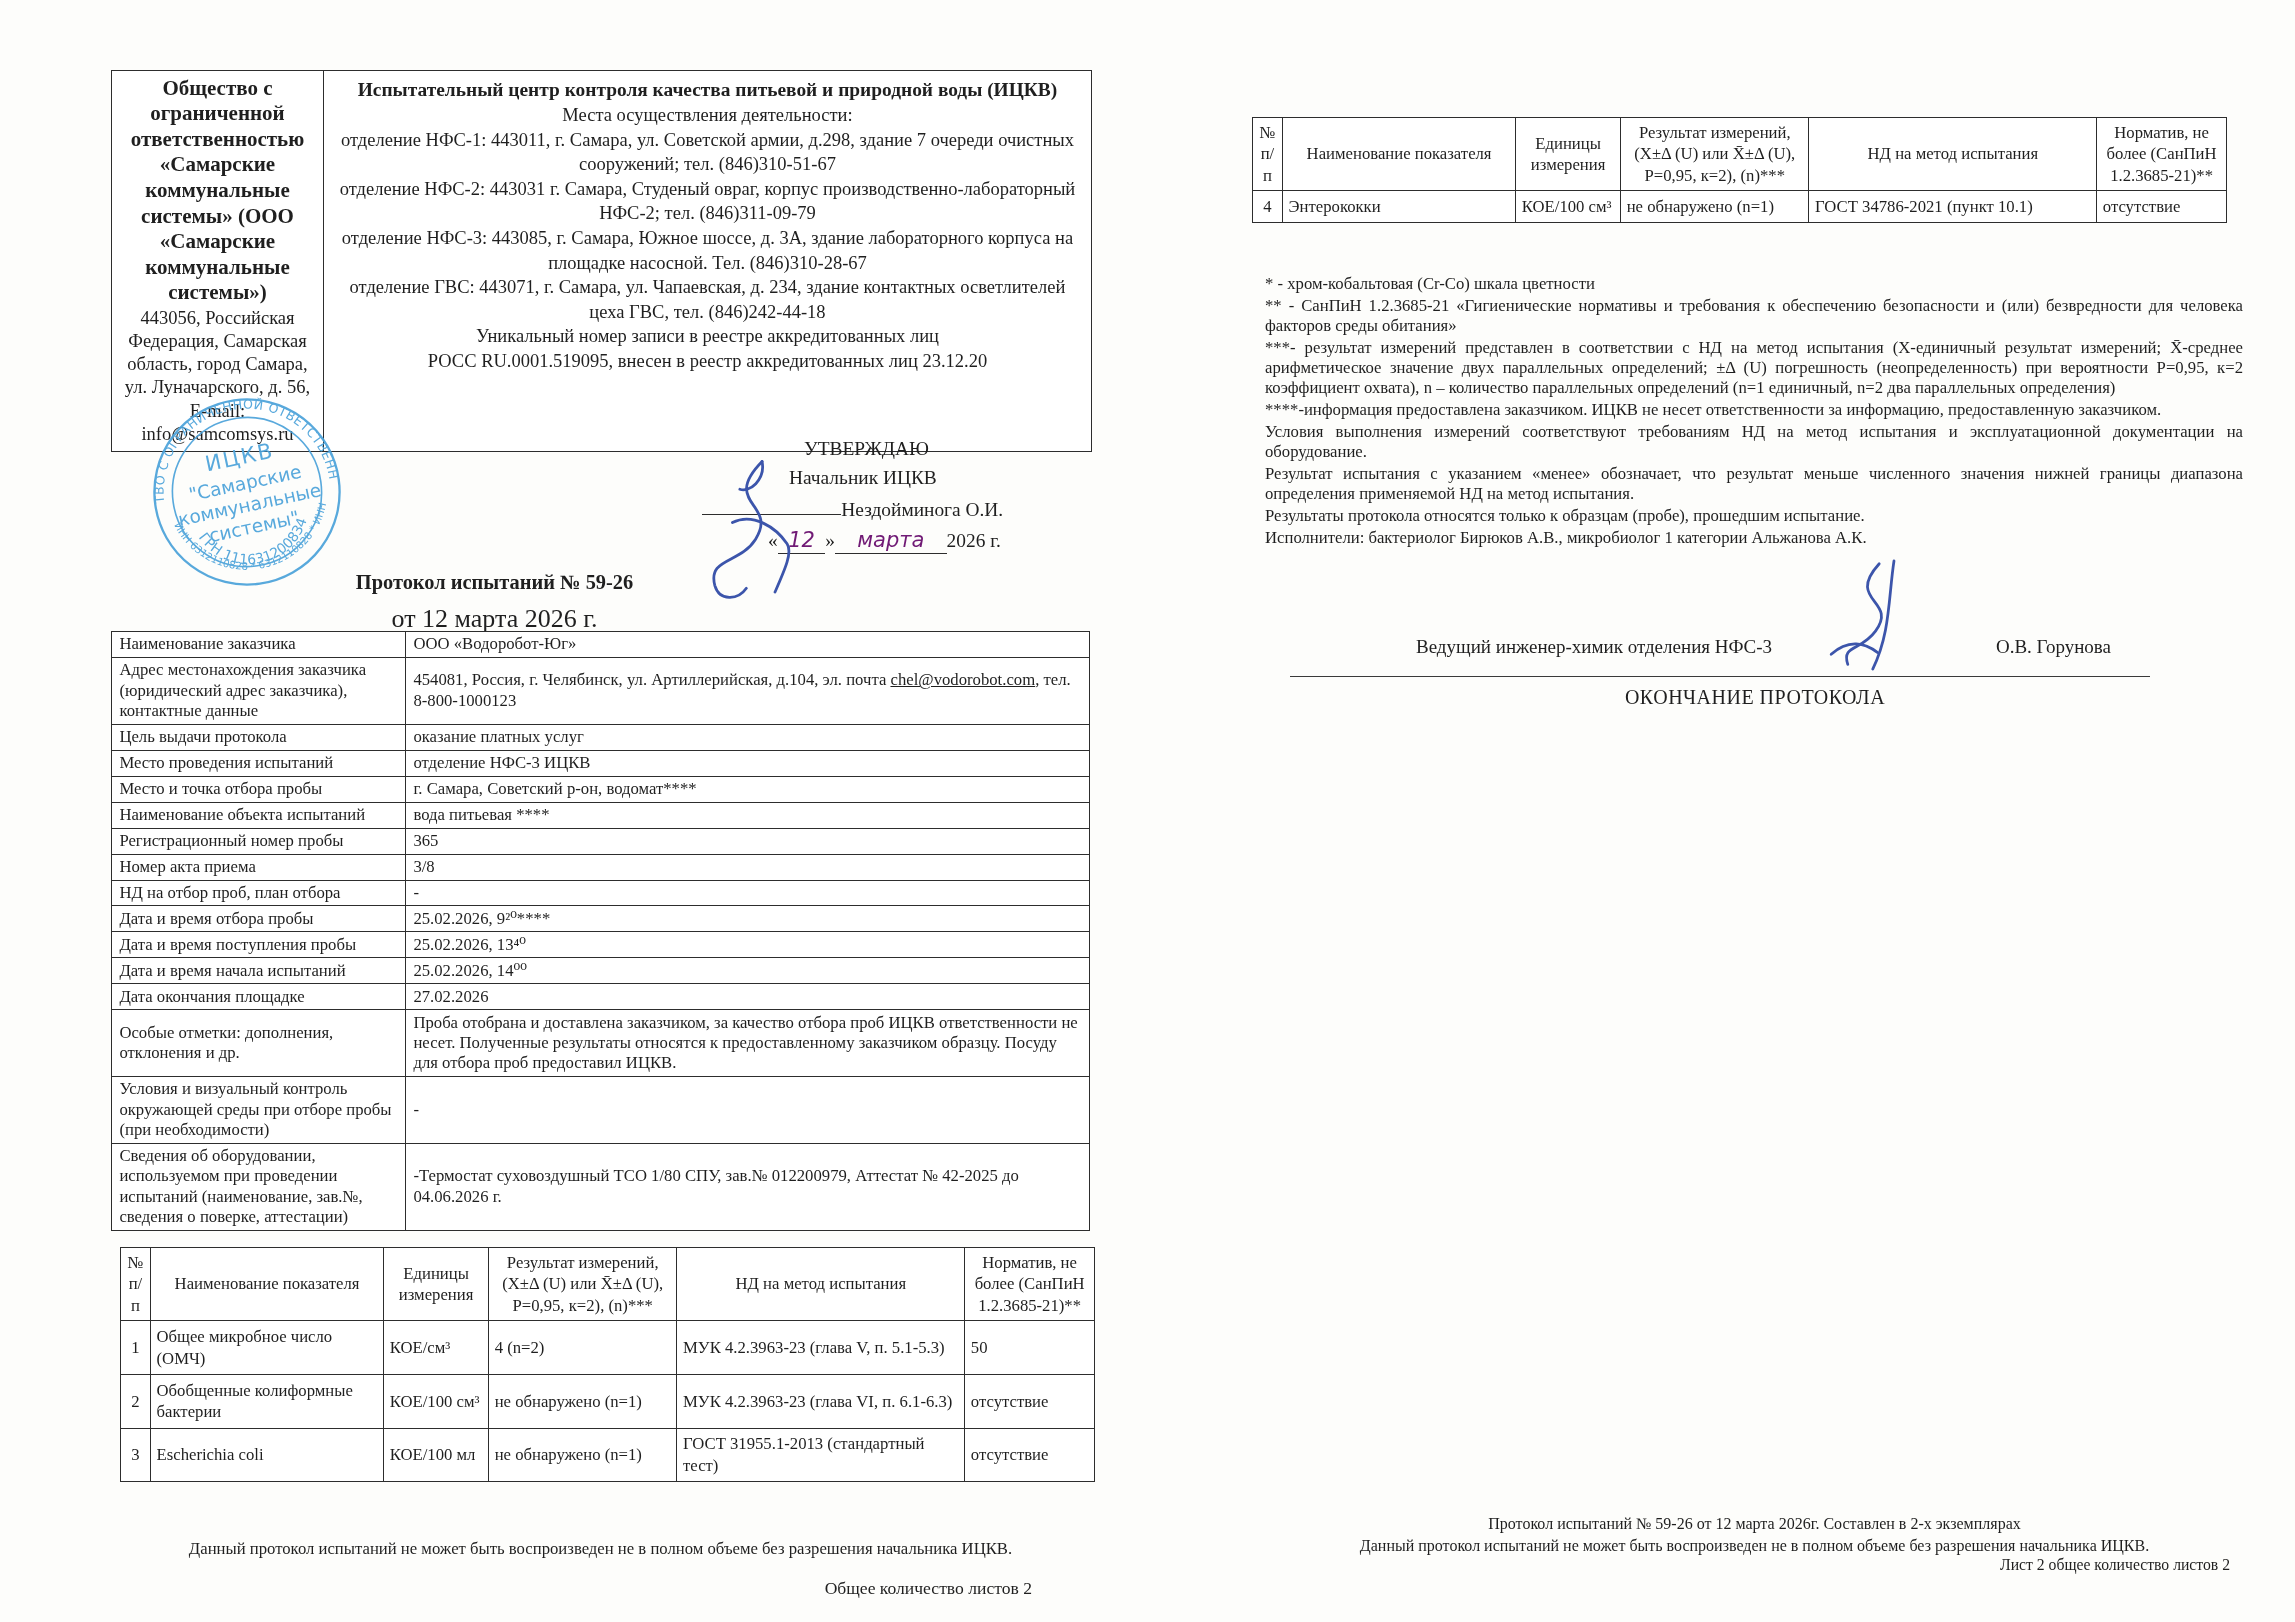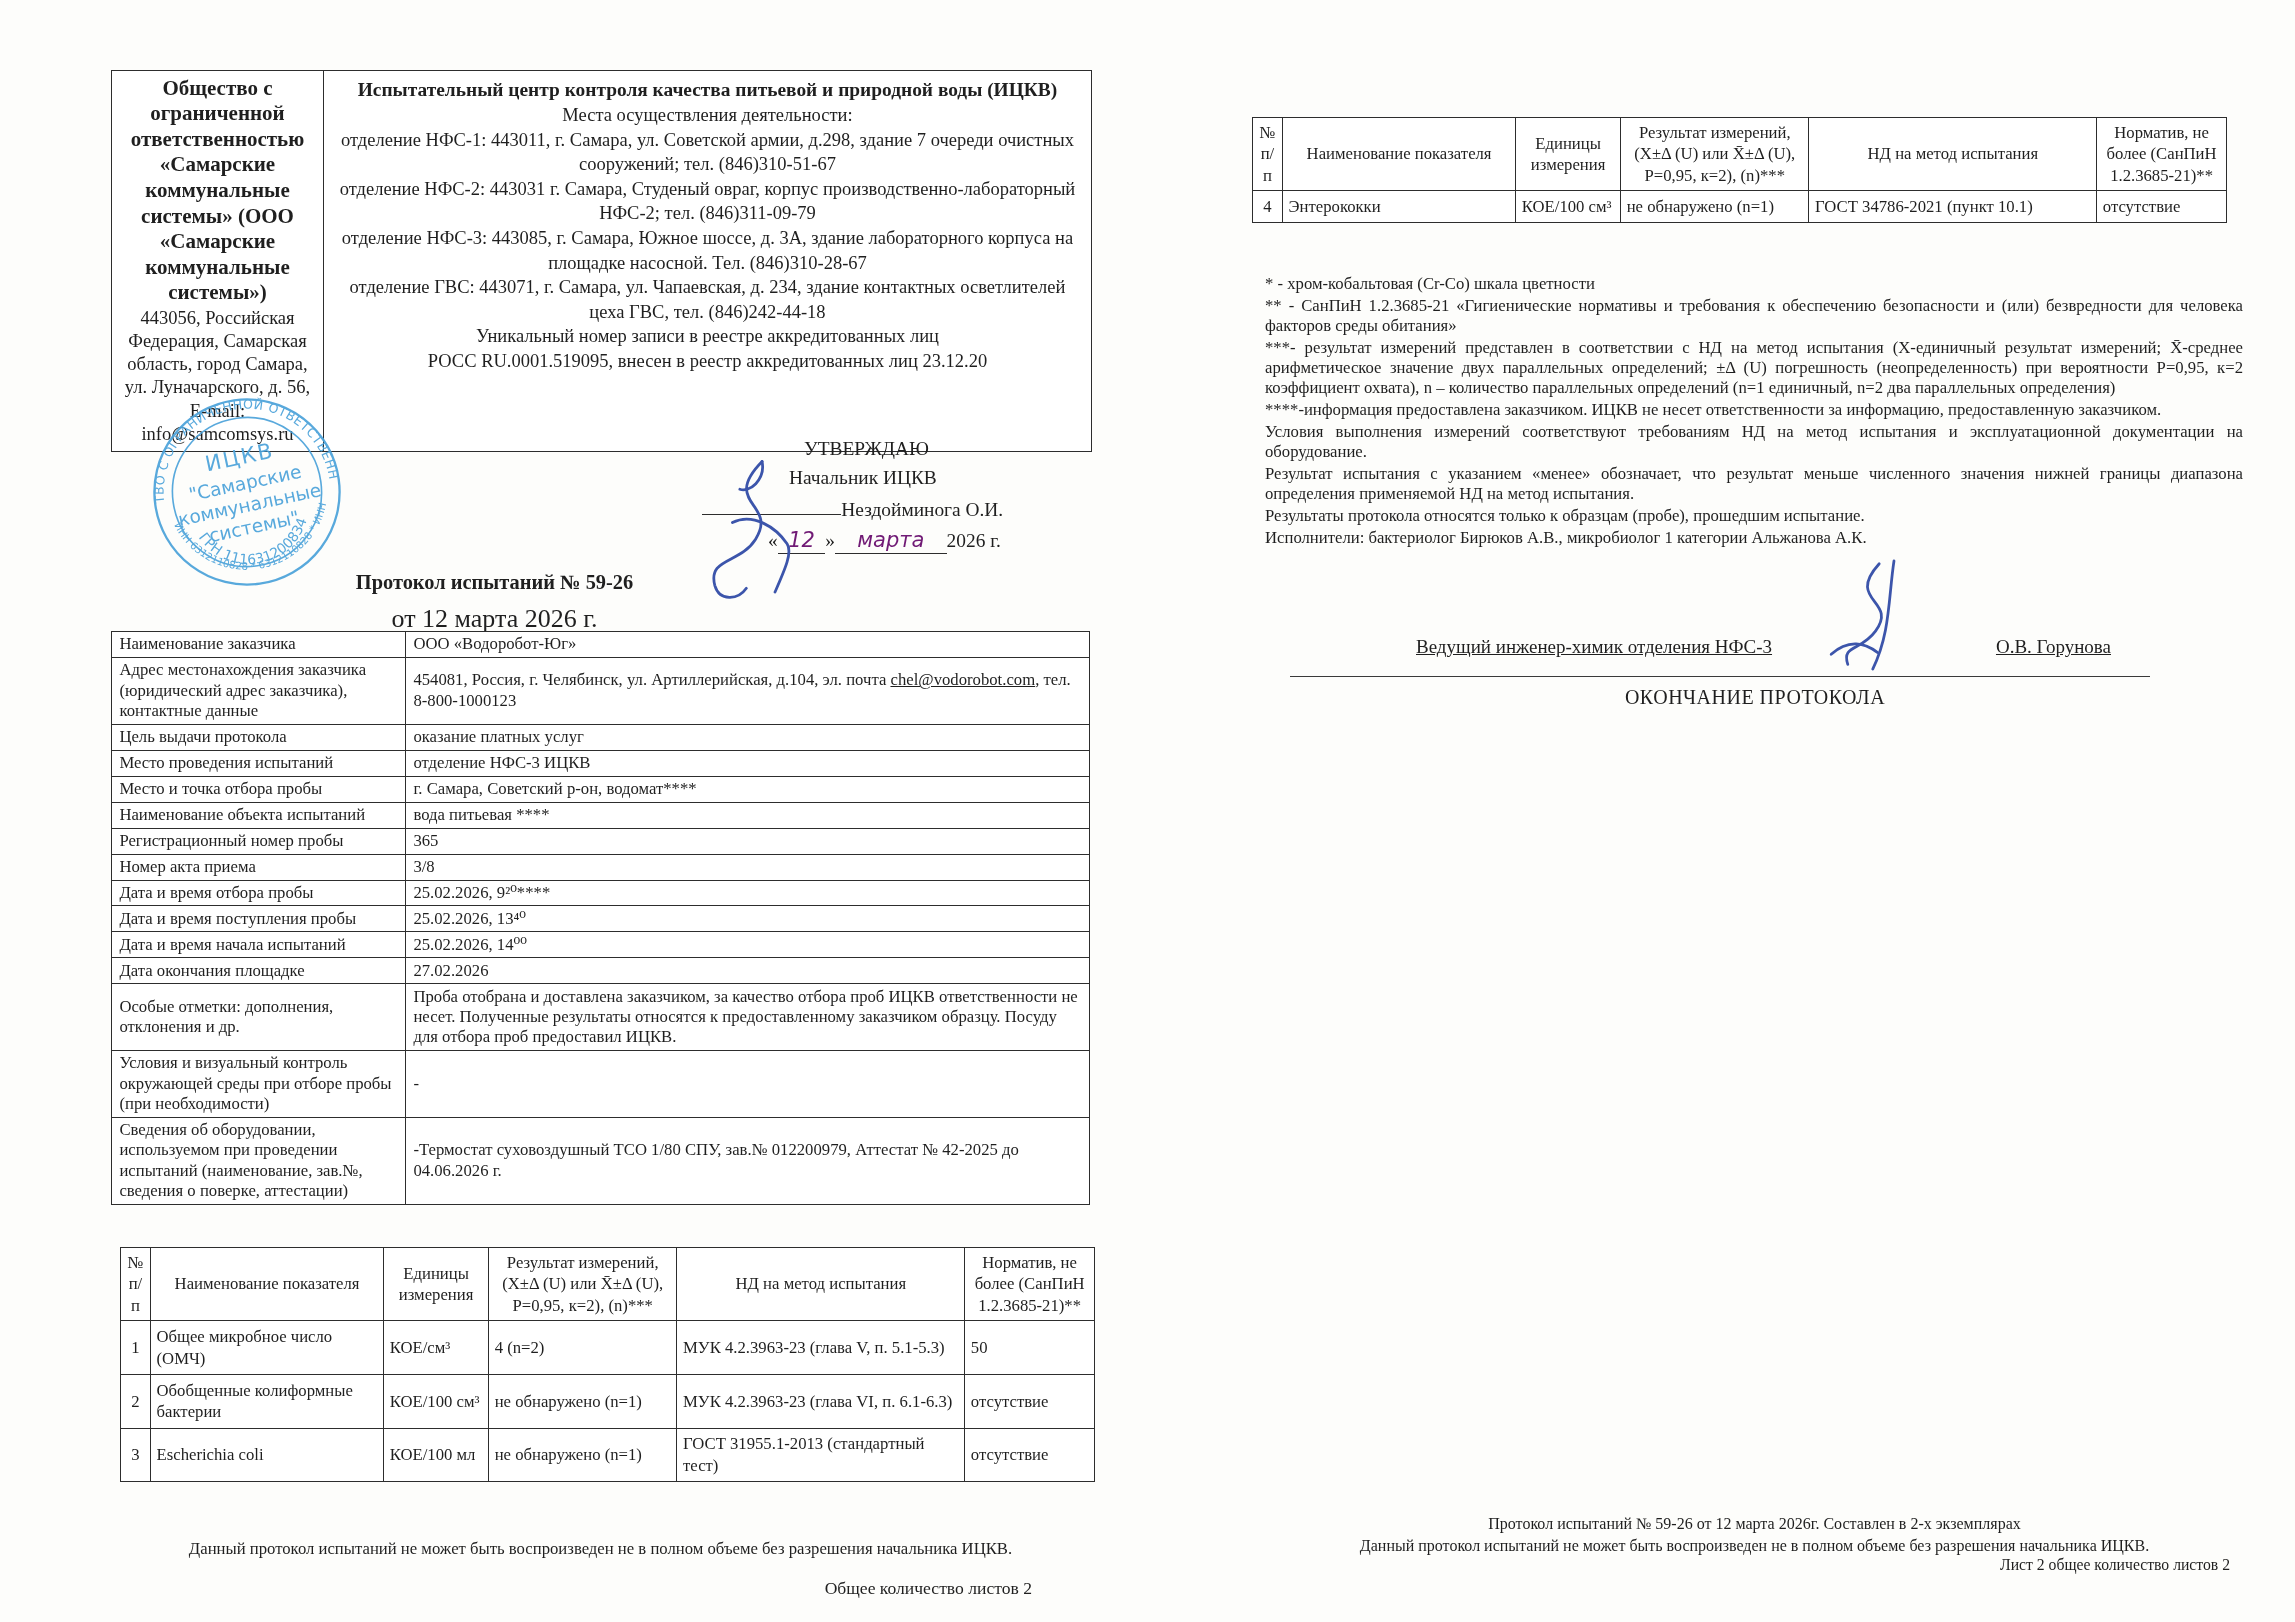--- a/index.html
+++ b/index.html
@@ -51,21 +51,21 @@
   .results th{padding:3.7px 4.6px;text-align:center;line-height:1.3;}
   .results td{padding:4.6px 5.6px;text-align:left;line-height:1.3;}
   .results td.c-num{text-align:center;}
   .res1{position:absolute;left:120px;top:1247px;width:975px;}
   .res2{position:absolute;left:1252px;top:117px;width:975px;}
   
   .p1-footer1{position:absolute;left:111px;top:1539px;width:979px;text-align:center;font-size:16.7px;}
   .p1-footer2{position:absolute;left:111px;top:1578px;width:921px;text-align:right;font-size:17.6px;}
   .notes{position:absolute;left:1265px;top:274px;width:978px;font-size:16.7px;}
   .note{margin:0 0 1.9px 0;text-align:justify;line-height:1.2;}
-  .p2-sign{position:absolute;left:1268px;top:635px;width:973px;display:flex;align-items:flex-start;font-size:19px;text-decoration:underline;}
+  .p2-sign{position:absolute;left:1268px;top:635px;width:973px;display:flex;align-items:flex-start;font-size:19px;}
   .p2-role{margin-left:148px;}
   .p2-name{margin-left:auto;margin-right:130px;}
   .p2-rule{position:absolute;left:1290px;top:676px;width:860px;border-top:1.4px solid #3a3a3a;}
   .p2-end{position:absolute;left:1268px;top:685px;width:974px;text-align:center;font-size:20px;letter-spacing:0.5px;}
   .p2-footer1{position:absolute;left:1268px;top:1514px;width:973px;text-align:center;font-size:16px;}
   .p2-footer2{position:absolute;left:1268px;top:1536px;width:973px;text-align:center;font-size:16px;}
   .p2-footer3{position:absolute;left:1268px;top:1555px;width:962px;text-align:right;font-size:15.7px;}
 </style>
 </head>
 <body>
@@ -168,20 +168,24 @@
         </tr>
         <tr>
           <td>Регистрационный номер пробы</td>
           <td>365</td>
         </tr>
         <tr>
           <td>Номер акта приема</td>
           <td>3/8</td>
         </tr>
         <tr>
+          <td>НД на отбор проб, план отбора</td>
+          <td>-</td>
+        </tr>
+        <tr>
           <td>Дата и время отбора пробы</td>
           <td>25.02.2026, 9²⁰****</td>
         </tr>
         <tr>
           <td>Дата и время поступления пробы</td>
           <td>25.02.2026, 13⁴⁰</td>
         </tr>
         <tr>
           <td>Дата и время начала испытаний</td>
           <td>25.02.2026, 14⁰⁰</td>

